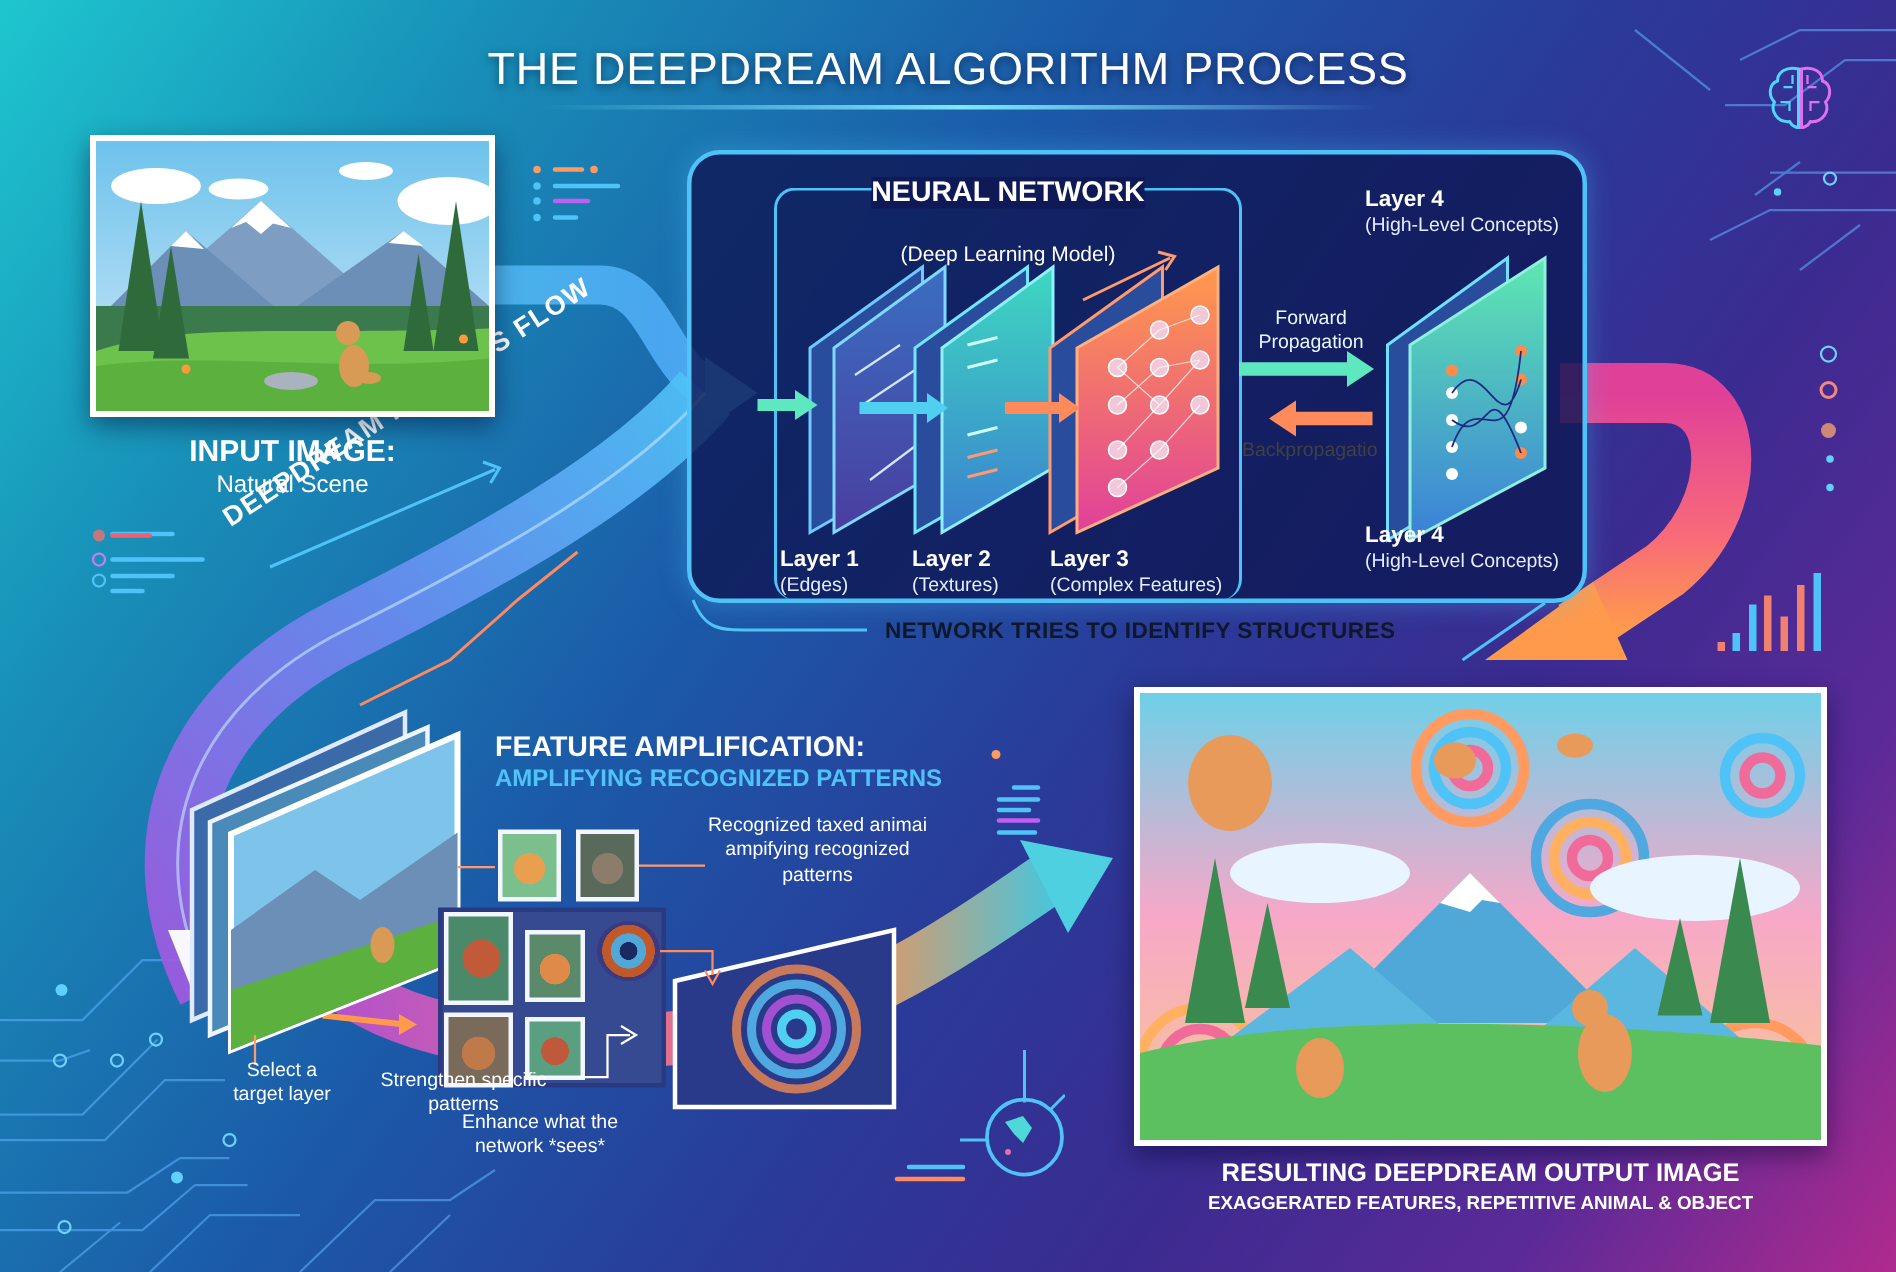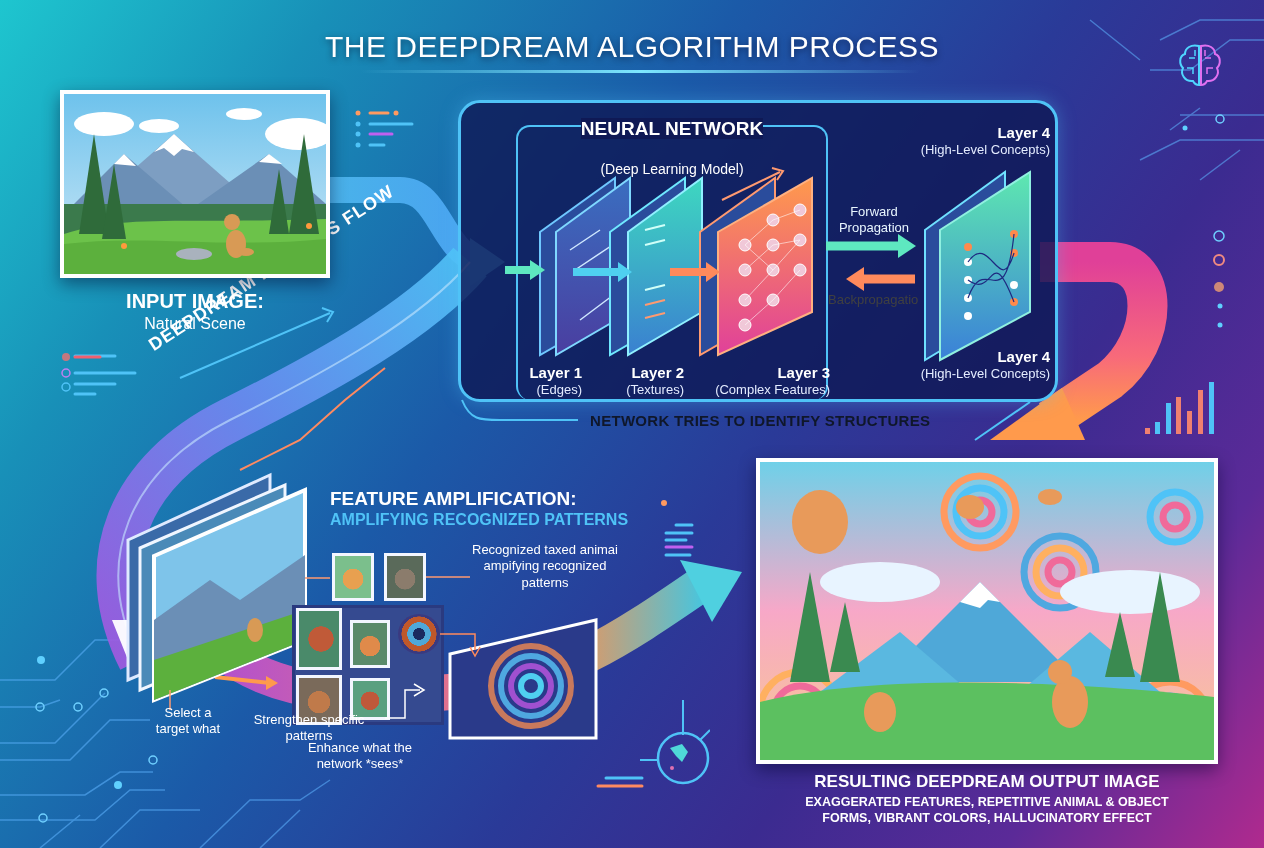--- a/index.html
+++ b/index.html
@@ -40,21 +40,21 @@
     box-shadow: 0 0 18px rgba(79,195,247,0.35);
   }
   .nn-inner {
     left: 516px; top: 125px; width: 312px; height: 275px;
     border: 2px solid #4fc3f7; border-radius: 14px; border-bottom: none;
   }
   .nn-title { left: 516px; width: 312px; top: 118px; text-align: center; font-size: 19px; font-weight: bold; }
   .nn-sub { left: 516px; width: 312px; top: 141px; text-align: center; font-size: 14px; margin-top: 20px; }
   .nn-title span { background: rgba(15,25,85,1); padding: 0 0; }
 
-  .layer-label { text-align: right; font-size: 14px; line-height: 1.2; }
+  .layer-label { text-align: left; font-size: 14px; line-height: 1.2; }
   .layer-label .h { font-weight: bold; font-size: 15px; }
   .layer-label .s { font-size: 13px; color: #e4ecff; }
 
   .fwd-label { left: 822px; top: 204px; width: 104px; text-align: center; font-size: 13px; line-height: 1.2; color: #e8f6ff; }
   .back-label { left: 828px; top: 292px; font-size: 13px; color: #404040; }
   .net-caption { left: 590px; top: 412px; font-size: 15px; font-weight: bold; color: #0f172a; letter-spacing: 0.3px; }
 
   
   .fa-title { left: 330px; top: 488px; font-size: 19px; font-weight: bold; }
   .fa-sub { left: 330px; top: 511px; font-size: 16px; font-weight: bold; color: #4fc3f7; }
@@ -435,21 +435,21 @@
 </svg>
 <svg class="layer" width="1264" height="848">
   <path d="M426 577 H470" stroke="#ff9a70" stroke-width="1.5"></path>
   <path d="M440 634 H475 V650" stroke="#ff8a5c" stroke-width="1.5" fill="none"></path>
   <path d="M470 647 L475 656 L480 647" stroke="#ff8a5c" stroke-width="1.5" fill="none"></path>
   <path d="M170 690 V710" stroke="#ff9a70" stroke-width="1.5"></path>
   <path d="M385 718 H405 V690 H420" stroke="#fff" stroke-width="1.5" fill="none"></path>
   <path d="M414 684 L424 690 L414 696" stroke="#fff" stroke-width="1.5" fill="none"></path>
 </svg>
 
-<div class="abs step-note" style="left:148px;top:705px;width:80px;">Select a target what</div>
+<div class="abs step-note" style="left:148px;top:705px;width:80px;">Select a target layer</div>
 <div class="abs step-note" style="left:244px;top:712px;width:130px;">Strengthen specific patterns</div>
 <div class="abs step-note" style="left:300px;top:740px;width:120px;text-align:center;">Enhance what the network *sees*</div>
 
 <svg class="abs" style="left:640px;top:700px" width="70" height="90" viewBox="0 0 70 90">
   <line x1="43" y1="0" x2="43" y2="35" stroke="#4fc3f7" stroke-width="2"></line>
   <circle cx="43" cy="58" r="25" fill="none" stroke="#4fc3f7" stroke-width="2.5"></circle>
   <path d="M30 48 L42 44 L48 52 L42 62 L36 56 Z" fill="#4fd8d8"></path>
   <line x1="0" y1="60" x2="18" y2="60" stroke="#4fc3f7" stroke-width="2"></line>
   <line x1="60" y1="40" x2="70" y2="30" stroke="#4fc3f7" stroke-width="2"></line>
   <circle cx="32" cy="68" r="2" fill="#e070b0"></circle>
@@ -502,14 +502,13 @@
         <circle cx="300" cy="210" r="12"></circle>
       <ellipse cx="120" cy="250" rx="16" ry="20"></ellipse>
       <ellipse cx="210" cy="45" rx="14" ry="12"></ellipse>
       <ellipse cx="290" cy="35" rx="12" ry="8"></ellipse>
     </g>
   </svg>
 </div>
 <div class="abs out-label">
   <div class="out-title">RESULTING DEEPDREAM OUTPUT IMAGE</div>
   <div class="out-sub">EXAGGERATED FEATURES, REPETITIVE ANIMAL &amp; OBJECT</div>
-  <div class="out-sub" style="margin-top:0">FORMS, VIBRANT COLORS, HALLUCINATORY EFFECT</div>
 </div>
 
 </body></html>

